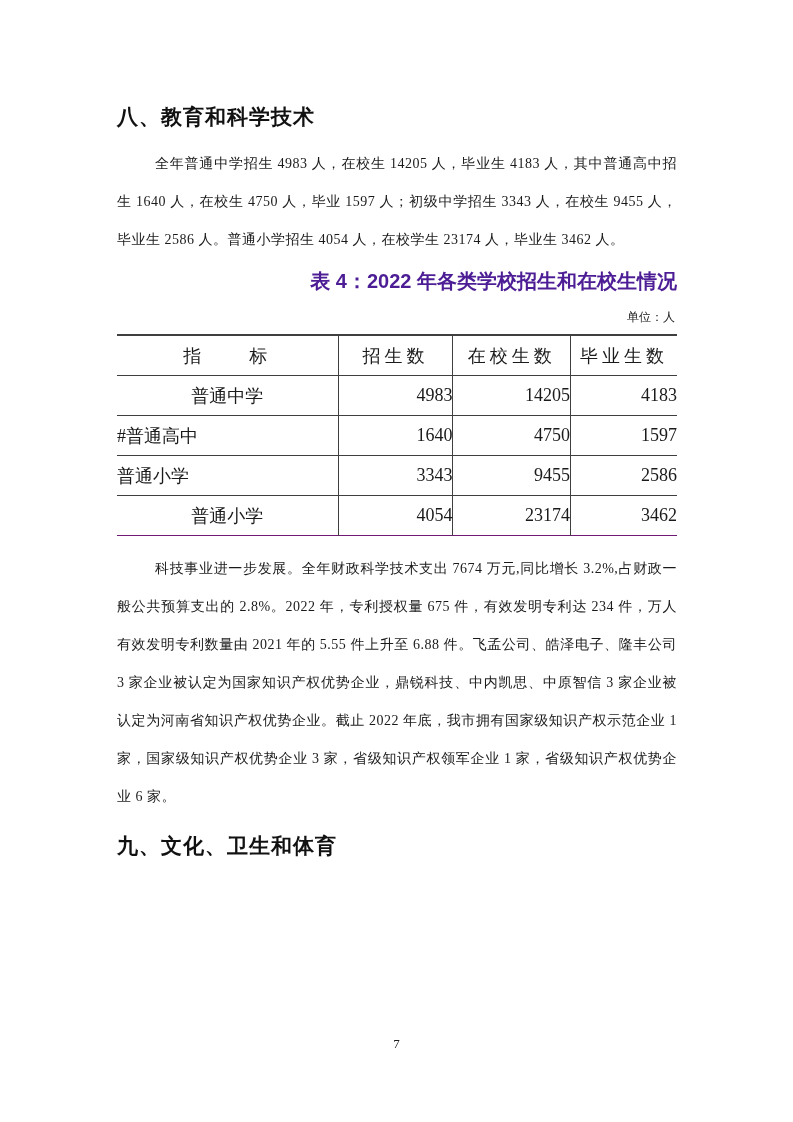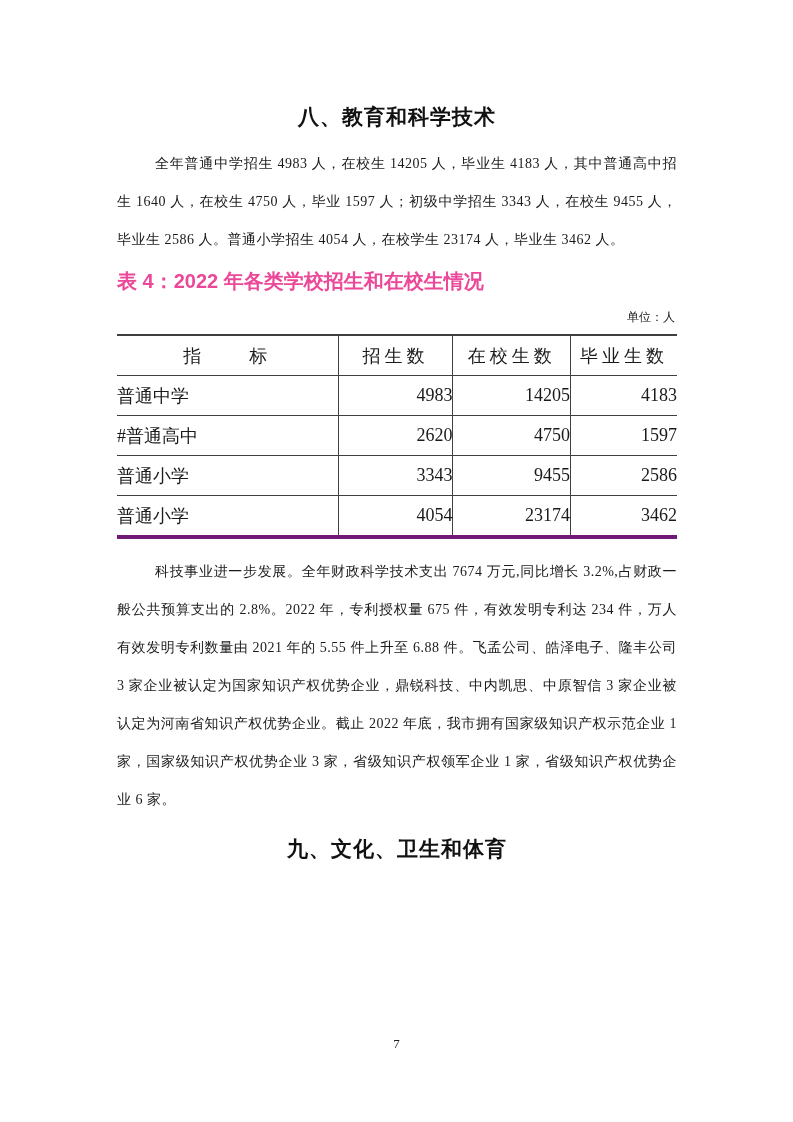--- a/index.html
+++ b/index.html
@@ -17,55 +17,55 @@
     padding: 103px 116px 0 117px;
     overflow: hidden;
     font-family: "Liberation Serif", "DejaVu Serif", serif;
     color: #1a1a1a;
   }
   .sec-heading {
     margin: 0;
     font-family: "Liberation Sans", "DejaVu Sans", sans-serif;
     font-size: 21px;
     font-weight: bold;
-    text-align: center;
+    text-align: left;
     line-height: 28px;
     letter-spacing: 1px;
     color: #111;
   }
   .body-para {
     margin: 14px 0 0 0;
     font-size: 14px;
     line-height: 38px;
     text-align: justify;
     text-indent: 38px;
     letter-spacing: 0.5px;
   }
   .table-title {
     margin: 7px 0 0 0;
     font-family: "Liberation Sans", "DejaVu Sans", sans-serif;
     font-size: 20px;
     font-weight: bold;
-    text-align: left;
+    text-align: right;
     line-height: 30px;
-    color: #ec4899;
+    color: #4c1d95;
   }
   .unit-line {
     margin: 9px 2px 5px 0;
     font-size: 12px;
     line-height: 24px;
     text-align: right;
   }
   .data-table {
     width: 100%;
     border-collapse: collapse;
     table-layout: fixed;
     font-size: 18px;
     border-top: 2px solid #3f3f3f;
-    border-bottom: 4px solid #701a75;
+    border-bottom: 1px solid #701a75;
   }
   .data-table th,
   .data-table td {
     height: 39px;
     padding: 0;
     border-top: 1px solid #3f3f3f;
     font-weight: normal;
     vertical-align: middle;
   }
   .data-table th:not(:first-child),
@@ -74,21 +74,21 @@
   }
   .col-indicator { width: 39.5%; }
   .col-enroll    { width: 20.5%; }
   .col-current   { width: 21%; }
   .col-grad      { width: 19%; }
   .hdr-cell {
     text-align: center;
     letter-spacing: 4px;
   }
   .cell-indicator { text-align: left; }
-  .ind-0 { padding-left: 5px; }
+  .ind-0 { padding-left: 5px; text-align: center; }
   .ind-1 { padding-left: 22px; }
   .ind-2 { padding-left: 40px; }
   .cell-num { text-align: right; }
   .heading-culture { margin-top: 16px; }
   .page-number {
     position: absolute;
     left: 0;
     right: 0;
     top: 1036px;
     text-align: center;
@@ -126,21 +126,21 @@
     </thead>
     <tbody>
       <tr>
         <td class="cell-indicator ind-0">普通中学</td>
         <td class="cell-num">4983</td>
         <td class="cell-num">14205</td>
         <td class="cell-num">4183</td>
       </tr>
       <tr>
         <td class="cell-indicator ind-1">#普通高中</td>
-        <td class="cell-num">2620</td>
+        <td class="cell-num">1640</td>
         <td class="cell-num">4750</td>
         <td class="cell-num">1597</td>
       </tr>
       <tr>
         <td class="cell-indicator ind-2">普通小学</td>
         <td class="cell-num">3343</td>
         <td class="cell-num">9455</td>
         <td class="cell-num">2586</td>
       </tr>
       <tr>

